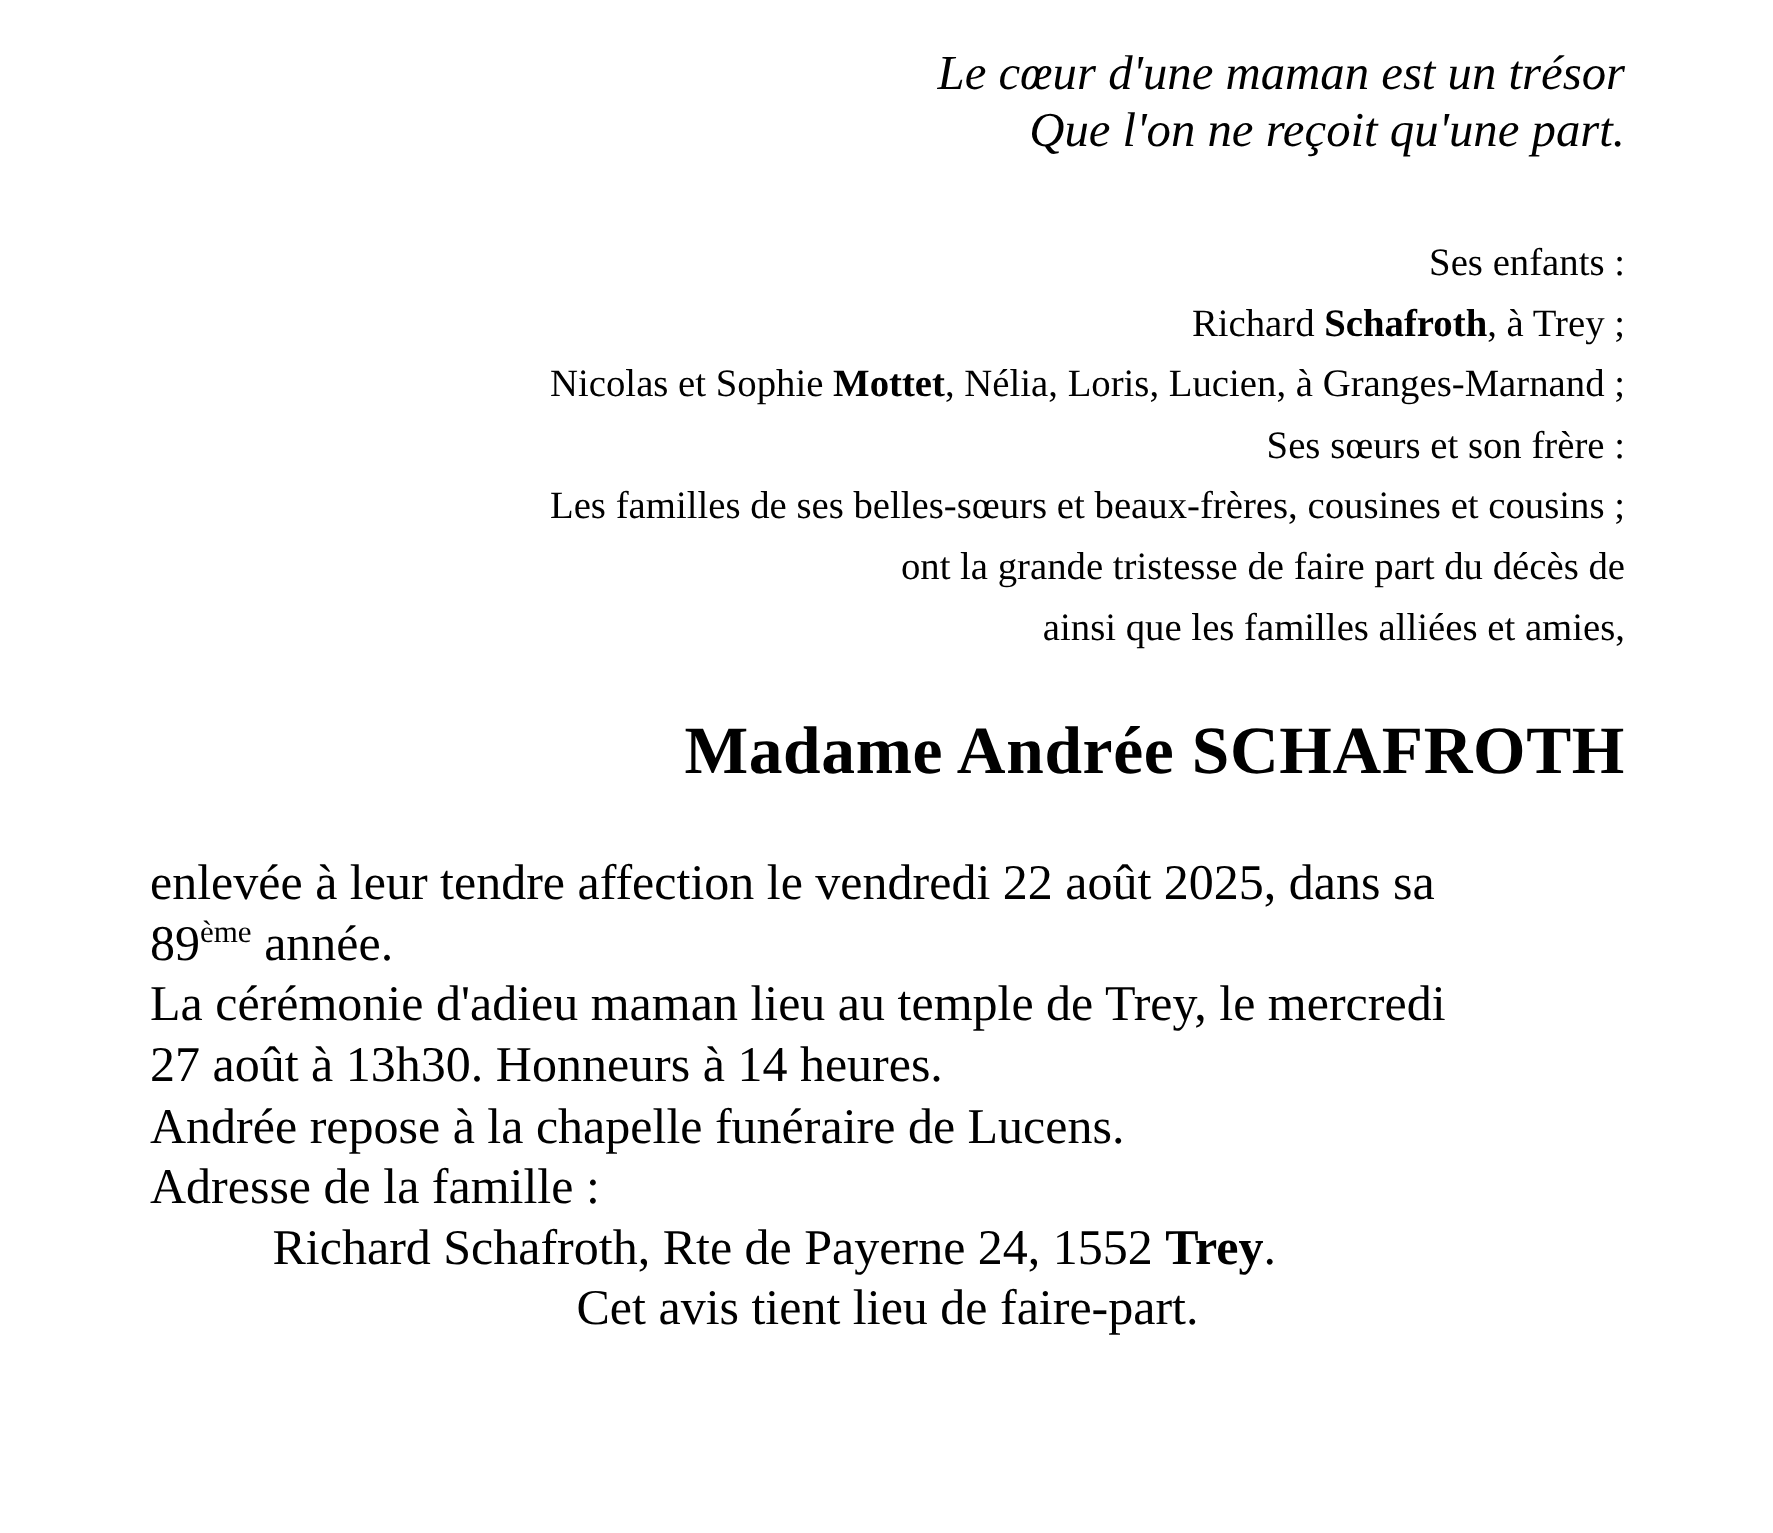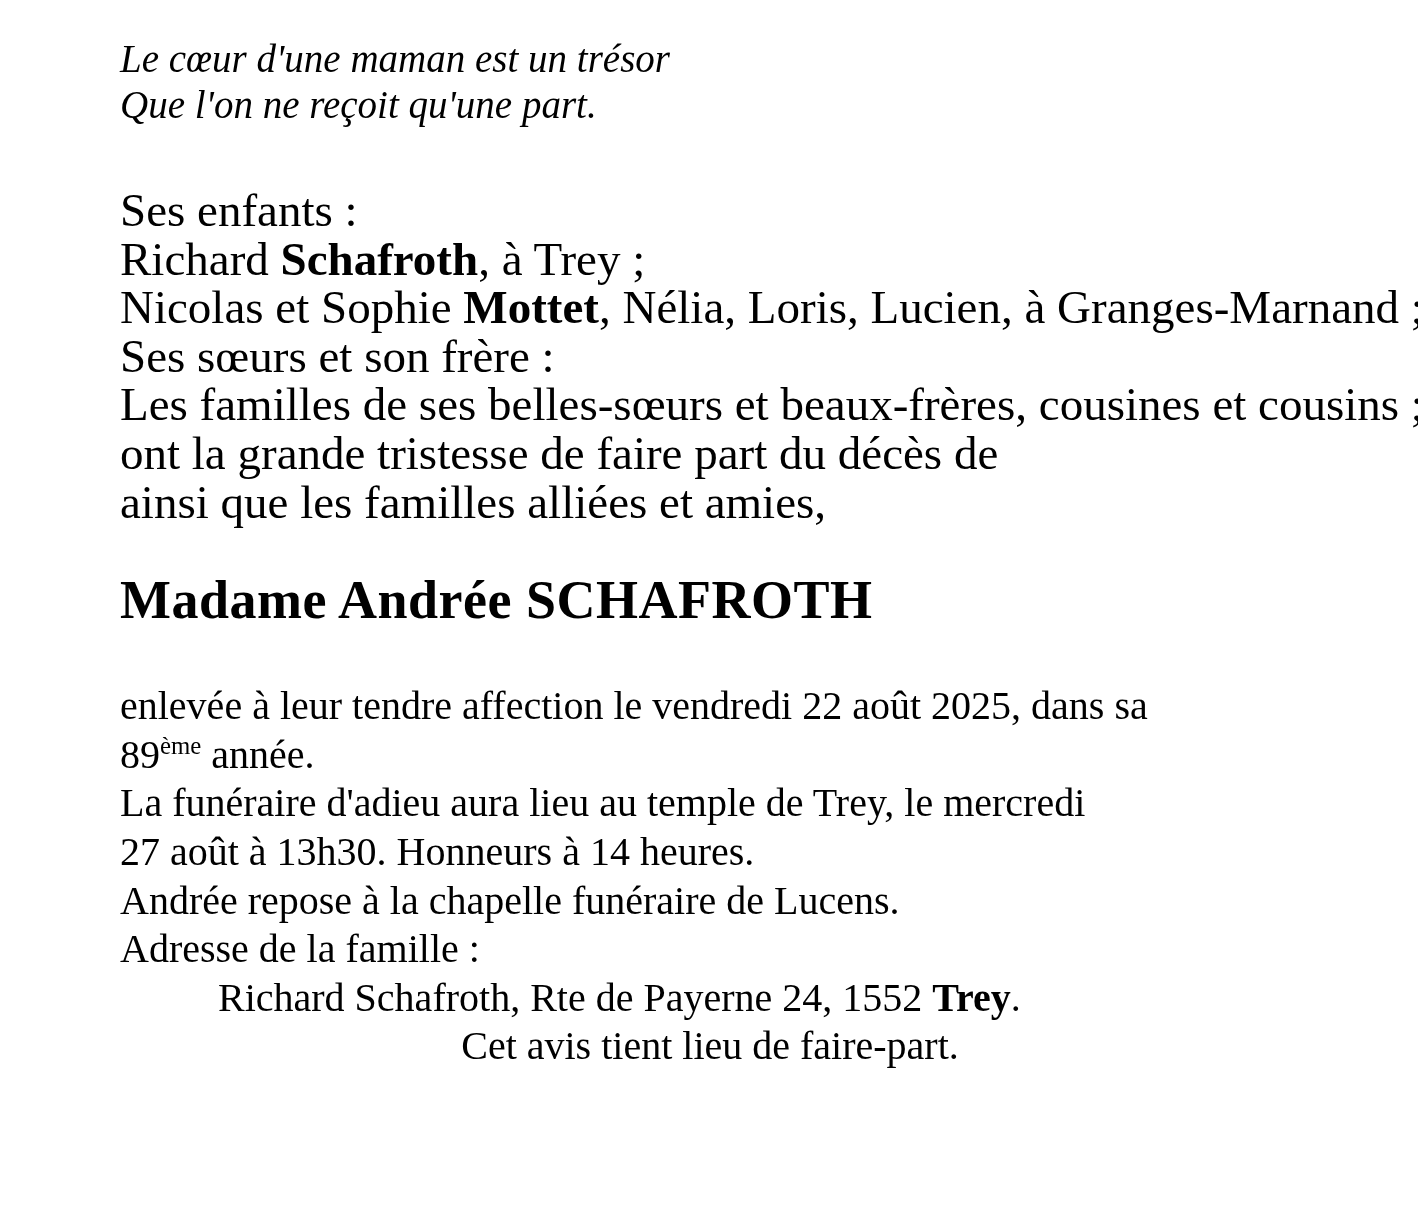--- a/index.html
+++ b/index.html
@@ -12,48 +12,49 @@
     width: 1418px;
     height: 1226px;
     background: #ffffff;
     color: #000000;
     font-family: "Liberation Serif", "DejaVu Serif", serif;
     box-sizing: border-box;
     padding: 36px 118px 0 120px;
     overflow: hidden;
   }
   .epigraph {
-    text-align: left;
+    text-align: right;
     font-style: italic;
     font-size: 39px;
     line-height: 46px;
   }
   .epigraph .line {
     white-space: nowrap;
   }
   .family-block {
     margin-top: 58px;
-    font-size: 47px;
+    font-size: 31px;
     line-height: 48.6px;
+    text-align: right;
   }
   .line {
     white-space: nowrap;
   }
   .b {
     font-weight: bold;
   }
   sup {
     font-size: 0.62em;
     line-height: 0;
     vertical-align: super;
   }
   .deceased-title {
     margin: 44px 0 0 0;
     padding: 0;
-    text-align: left;
+    text-align: right;
     font-size: 54px;
     line-height: 60px;
     font-weight: bold;
     letter-spacing: 0.5px;
   }
   .details-block {
     margin-top: 52px;
     font-size: 40px;
     line-height: 48.6px;
   }
@@ -88,21 +89,21 @@
       <div class="line"><span>Les familles de ses belles-sœurs et beaux-frères, cousines et cousins ;</span></div>
       <div class="line"><span>ont la grande tristesse de faire part du décès de</span></div>
       <div class="line"><span>ainsi que les familles alliées et amies,</span></div>
     </div>
 
   <h1 class="deceased-title">Madame Andrée SCHAFROTH</h1>
 
   <div class="details-block">
       <div class="line"><span>enlevée à leur tendre affection le vendredi 22 août 2025, dans sa</span></div>
       <div class="line"><span>89</span><sup>ème</sup><span> année.</span></div>
-      <div class="line"><span>La funéraire d'adieu aura lieu au temple de Trey, le mercredi</span></div>
+      <div class="line"><span>La cérémonie d'adieu maman lieu au temple de Trey, le mercredi</span></div>
       <div class="line"><span>27 août à 13h30. Honneurs à 14 heures.</span></div>
       <div class="line"><span>Andrée repose à la chapelle funéraire de Lucens.</span></div>
       <div class="line"><span>Adresse de la famille :</span></div>
     </div>
 
   <div class="address-line"><span>Richard Schafroth, Rte de Payerne 24, 1552 </span><span class="b">Trey</span><span>.</span></div>
 
   <div class="closing-line">Cet avis tient lieu de faire-part.</div>
 
 </div>

